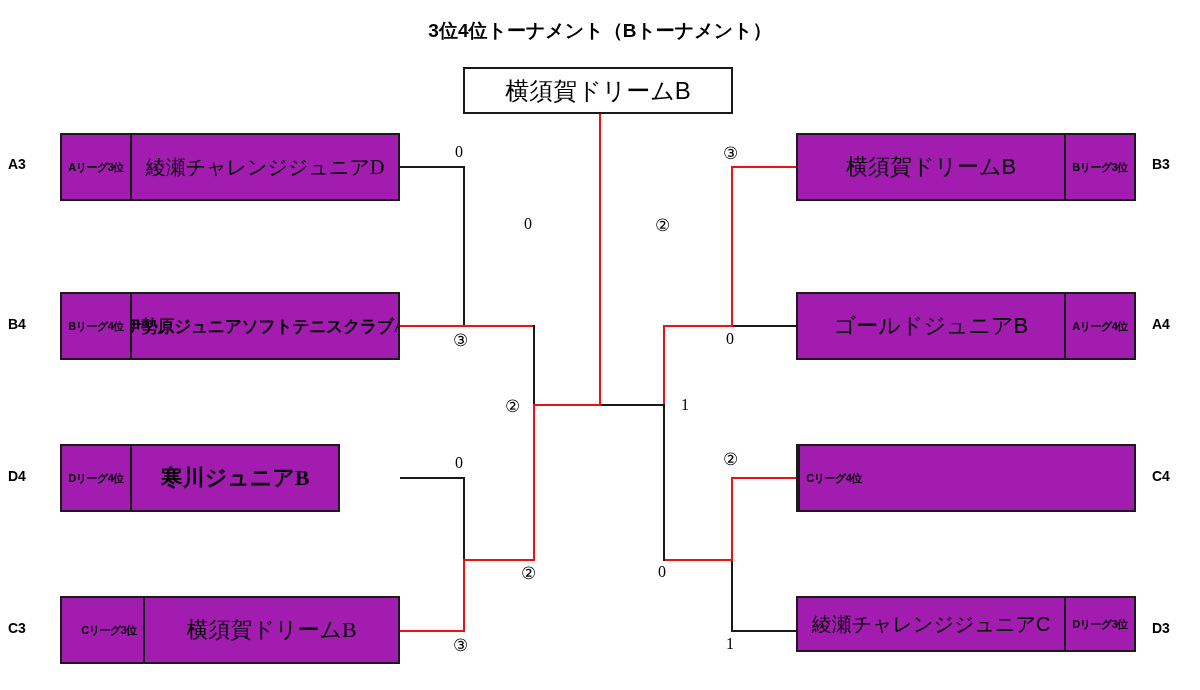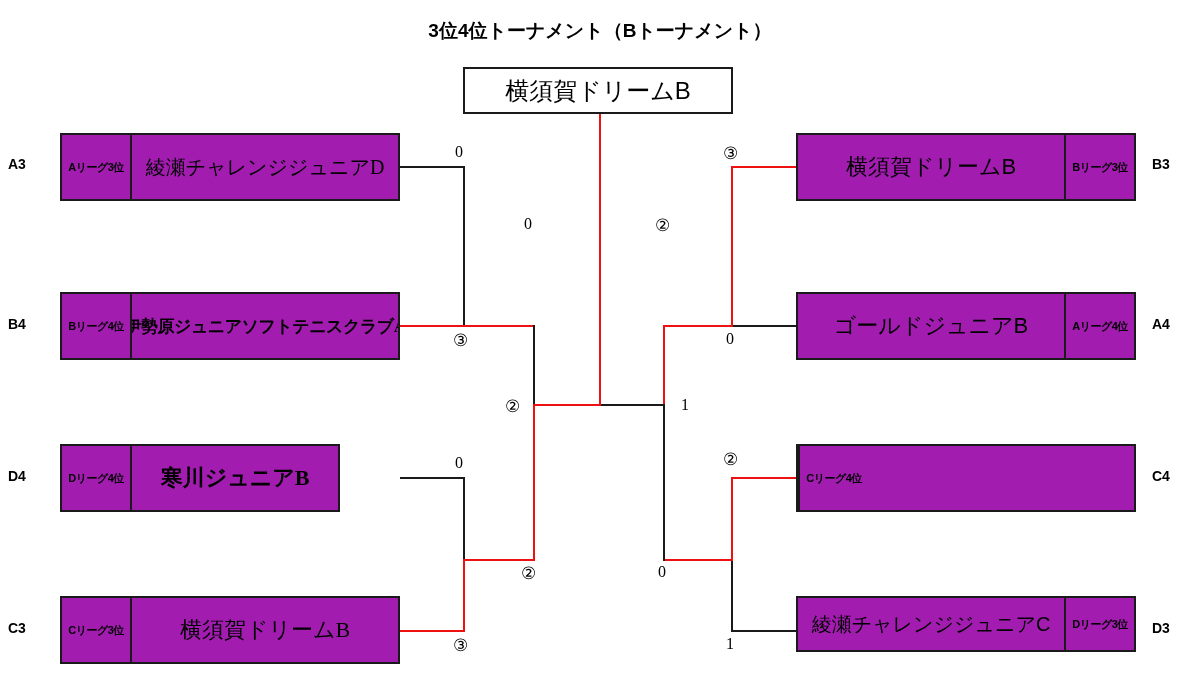--- a/index.html
+++ b/index.html
@@ -130,21 +130,21 @@
     <div class="tname sm bold">伊勢原ジュニアソフトテニスクラブA</div>
   </div>
 
   <div class="seed" style="left:8px;top:468px;">D4</div>
   <div class="team left" style="left:60px;top:444px;width:280px;height:68px;">
     <div class="league">Dリーグ4位</div>
     <div class="tname bold">寒川ジュニアB</div>
   </div>
 
   <div class="seed" style="left:8px;top:620px;">C3</div>
-  <div class="team left" style="left:60px;top:596px;width:340px;height:68px;">
+  <div class="team left" style="left:60px;top:596px;width:340px;height:68px;padding-left:13px;">
     <div class="league">Cリーグ3位</div>
     <div class="tname">横須賀ドリームB</div>
   </div>
 
   <div class="seed" style="left:1152px;top:156px;">B3</div>
   <div class="team right" style="left:796px;top:133px;width:340px;height:68px;">
     <div class="tname sans">横須賀ドリームB</div>
     <div class="league">Bリーグ3位</div>
   </div>
 

